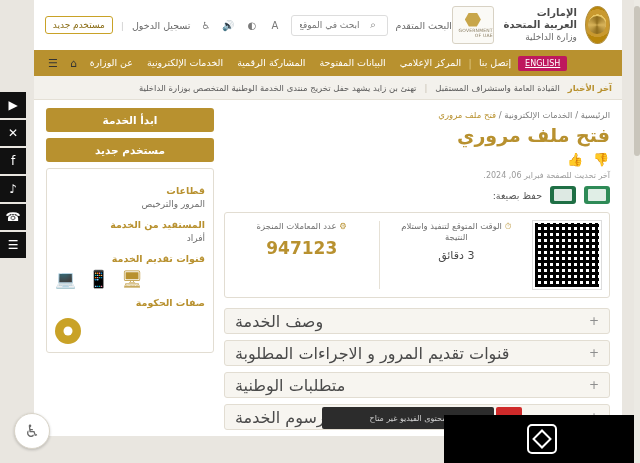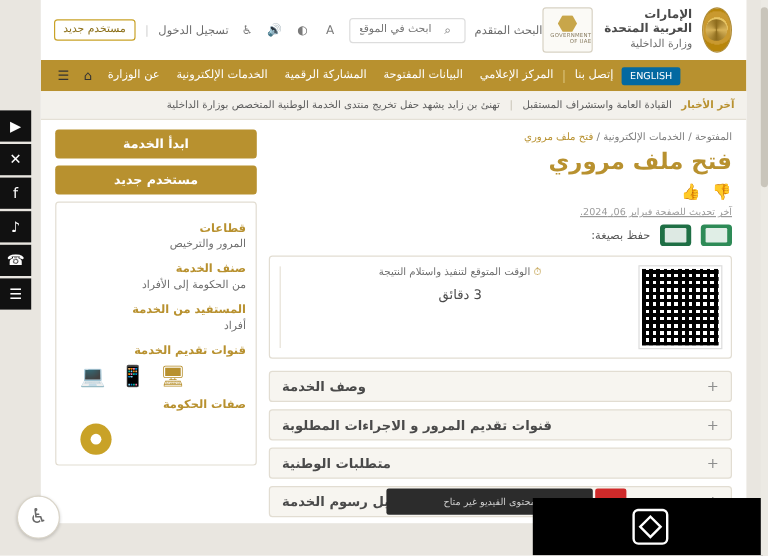--- a/index.html
+++ b/index.html
@@ -63,21 +63,21 @@
   .search-wrap input{border:0;outline:0;width:60px;font-size:9px;text-align:right;color:#777;background:transparent;font-family:inherit;}
   .icobtn{width:15px;height:15px;display:inline-flex;align-items:center;justify-content:center;color:#7a7a7a;font-size:10px;}
 
   
   .nav{
     height:26px;background:#b8912f;display:flex;align-items:center;
     justify-content:flex-start;padding:0 8px;box-sizing:border-box;gap:0;
   }
   .nav a{color:#fff;font-size:9.5px;padding:0 7px;white-space:nowrap;line-height:26px;text-decoration:none;}
   .nav .divider{color:#d9c077;}
-  .nav .eng{background:#0369a1;color:#fff;font-size:8px;padding:3px 7px;border-radius:2px;margin-inline-start:auto;}
+  .nav .eng{background:#be185d;color:#fff;font-size:8px;padding:3px 7px;border-radius:2px;margin-inline-start:auto;text-decoration:underline;}
   .nav .ico{font-size:11px;padding:0 6px;}
 
   
   .ticker{
     height:24px;background:#f3f1ec;border-bottom:1px solid #e4e0d6;
     display:flex;align-items:center;padding:0 10px;box-sizing:border-box;gap:8px;font-size:8.5px;color:#5c5c5c;
   }
   .ticker .tag{color:#b8912f;font-weight:bold;white-space:nowrap;}
   .ticker .it{white-space:nowrap;}
   .ticker .dot{color:#c6c0b2;}
@@ -86,21 +86,21 @@
   .content{display:flex;gap:10px;padding:8px 12px 0 12px;box-sizing:border-box;}
   .col-main{flex:1;min-width:0;}
   .col-side{width:168px;flex:none;}
 
   .crumbs{font-size:8.5px;color:#7d7d7d;margin:2px 0 4px;}
   .crumbs .cur{color:#b8912f;}
   .h1{font-size:19px;color:#b8912f;font-weight:bold;margin:2px 0 6px;}
 
   .rate-row{display:flex;align-items:center;gap:10px;margin:0 0 4px;color:#8b8b8b;}
   .rate-row .ic{font-size:13px;}
-  .updated{font-size:8px;color:#9a9a9a;margin:0 0 6px;text-decoration:underline;}
+  .updated{font-size:8px;color:#9a9a9a;margin:0 0 6px;}
 
   .save-row{display:flex;align-items:center;gap:8px;margin:4px 0 8px;}
   .save-row .lbl{font-size:9.5px;color:#555;}
   .chip{width:26px;height:18px;border-radius:3px;background:#2e8b57;position:relative;}
   .chip.b{background:#1f6f45;}
   .chip:after{content:"";position:absolute;inset:3px 4px;background:#fff;opacity:.85;border-radius:1px;}
 
   .meta-box{
     border:1px solid #e2ddd2;border-radius:3px;background:#fff;
     display:flex;align-items:stretch;padding:8px;gap:8px;box-sizing:border-box;
@@ -116,31 +116,31 @@
   .meta-cell .v.sm{font-size:11px;color:#4a4a4a;font-weight:normal;}
   .vline{width:1px;background:#e6e1d6;}
 
   
   .acc{margin-top:10px;}
   .acc .row{
     border:1px solid #e2ddd2;background:#f7f5f0;border-radius:3px;
     height:26px;display:flex;align-items:center;justify-content:space-between;
     padding:0 10px;margin-bottom:6px;box-sizing:border-box;
   }
-  .acc .row .t{font-size:11px;color:#4a4a4a;font-weight:bold;}
+  .acc .row .t{font-size:16px;color:#4a4a4a;font-weight:normal;}
   .acc .row .plus{font-size:12px;color:#8e8e8e;}
 
   
   .side-card{border:1px solid #e2ddd2;border-radius:3px;background:#fff;padding:8px;box-sizing:border-box;}
   .btn-gold{
     display:block;width:100%;box-sizing:border-box;background:#b8912f;color:#fff;
     border:0;border-radius:3px;height:24px;font-size:10.5px;font-weight:bold;margin-bottom:6px;
     font-family:inherit;cursor:pointer;
   }
-  .side-sec{margin-top:8px;text-align:right;margin-left:12px;}
+  .side-sec{margin-top:8px;text-align:right;}
   .side-sec .lbl{font-size:9.5px;color:#b8912f;font-weight:bold;margin-bottom:2px;}
   .side-sec .val{font-size:9px;color:#6d6d6d;line-height:1.45;}
   .icons-row{display:flex;gap:12px;justify-content:flex-end;margin-top:5px;color:#b8912f;}
   .icons-row .i{font-size:17px;}
   .gear{width:26px;height:26px;border-radius:50%;background:#c9a227;margin-top:5px;position:relative;}
   .gear:after{content:"";position:absolute;left:50%;top:50%;width:9px;height:9px;transform:translate(-50%,-50%);
     border-radius:50%;background:#fff;}
 
   
   .redtab{
@@ -232,21 +232,21 @@
       <span class="it">القيادة العامة واستشراف المستقبل</span>
       <span class="dot">|</span>
       <span class="it">تهنئ بن زايد يشهد حفل تخريج منتدى الخدمة الوطنية المتخصص بوزارة الداخلية</span>
     </div>
 
     <div class="content">
 
       <div class="col-main">
 
         <div class="crumbs">
-          <span>المفتوحة</span>
+          <span>الرئيسية</span>
           <span>/</span>
           <span>الخدمات الإلكترونية</span>
           <span>/</span>
           <span class="cur">فتح ملف مروري</span>
         </div>
 
         <div class="h1">فتح ملف مروري</div>
 
         <div class="rate-row">
           <span class="ic">👎</span>
@@ -264,20 +264,27 @@
         <div class="meta-box">
           <div class="qr"></div>
           <div class="meta-cell">
             <div class="t">
               <span class="ic">⏱</span>
               <span>الوقت المتوقع لتنفيذ واستلام النتيجة</span>
             </div>
             <div class="v sm">3 دقائق</div>
           </div>
           <div class="vline"></div>
+          <div class="meta-cell">
+            <div class="t">
+              <span class="ic">⚙</span>
+              <span>عدد المعاملات المنجزة</span>
+            </div>
+            <div class="v">947123</div>
+          </div>
         </div>
 
         <div class="acc">
           <div class="row">
             <span class="plus">+</span>
             <span class="t">وصف الخدمة</span>
           </div>
           <div class="row">
             <span class="plus">+</span>
             <span class="t">قنوات تقديم المرور و الاجراءات المطلوبة</span>
@@ -299,24 +306,20 @@
       </div>
 
       <div class="col-side">
         <button class="btn-gold">ابدأ الخدمة</button>
         <button class="btn-gold">مستخدم جديد</button>
 
         <div class="side-card">
           <div class="side-sec">
             <div class="lbl">قطاعات</div>
             <div class="val">المرور والترخيص</div>
-          </div>
-          <div class="side-sec">
-            <div class="lbl">صنف الخدمة</div>
-            <div class="val">من الحكومة إلى الأفراد</div>
           </div>
           <div class="side-sec">
             <div class="lbl">المستفيد من الخدمة</div>
             <div class="val">أفراد</div>
           </div>
           <div class="side-sec">
             <div class="lbl">قنوات تقديم الخدمة</div>
             <div class="icons-row">
               <span class="i">🖥</span>
               <span class="i">📱</span>

